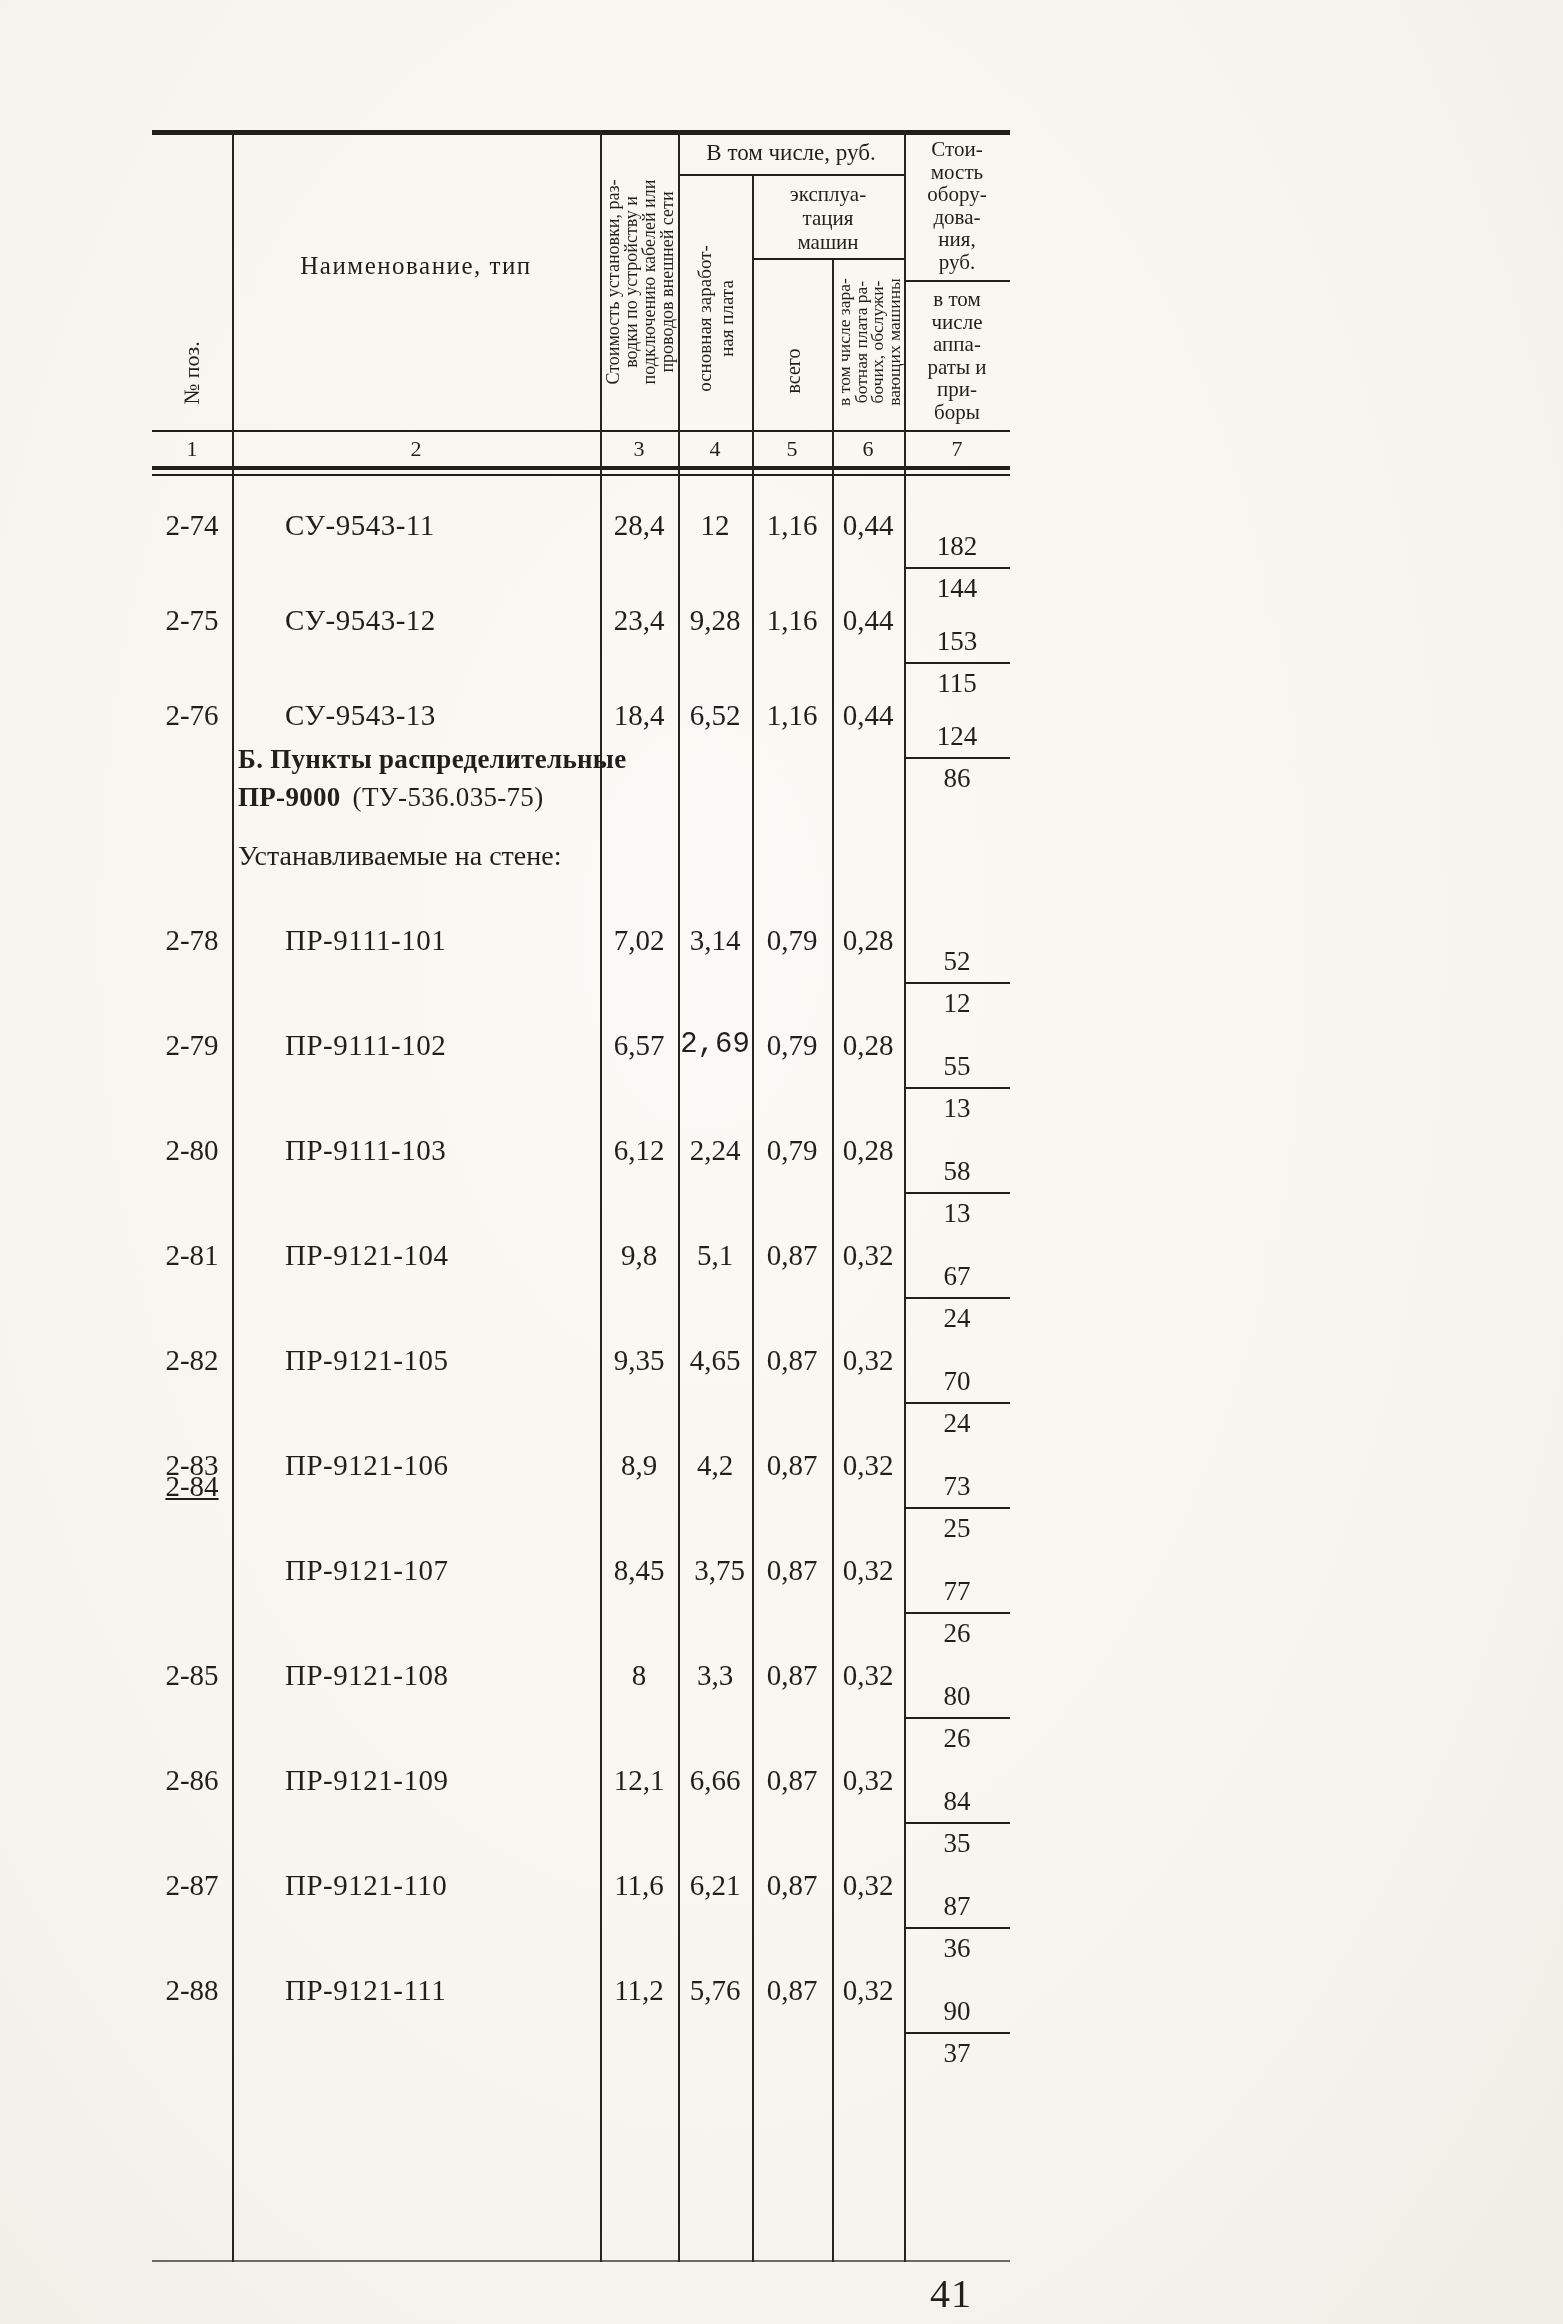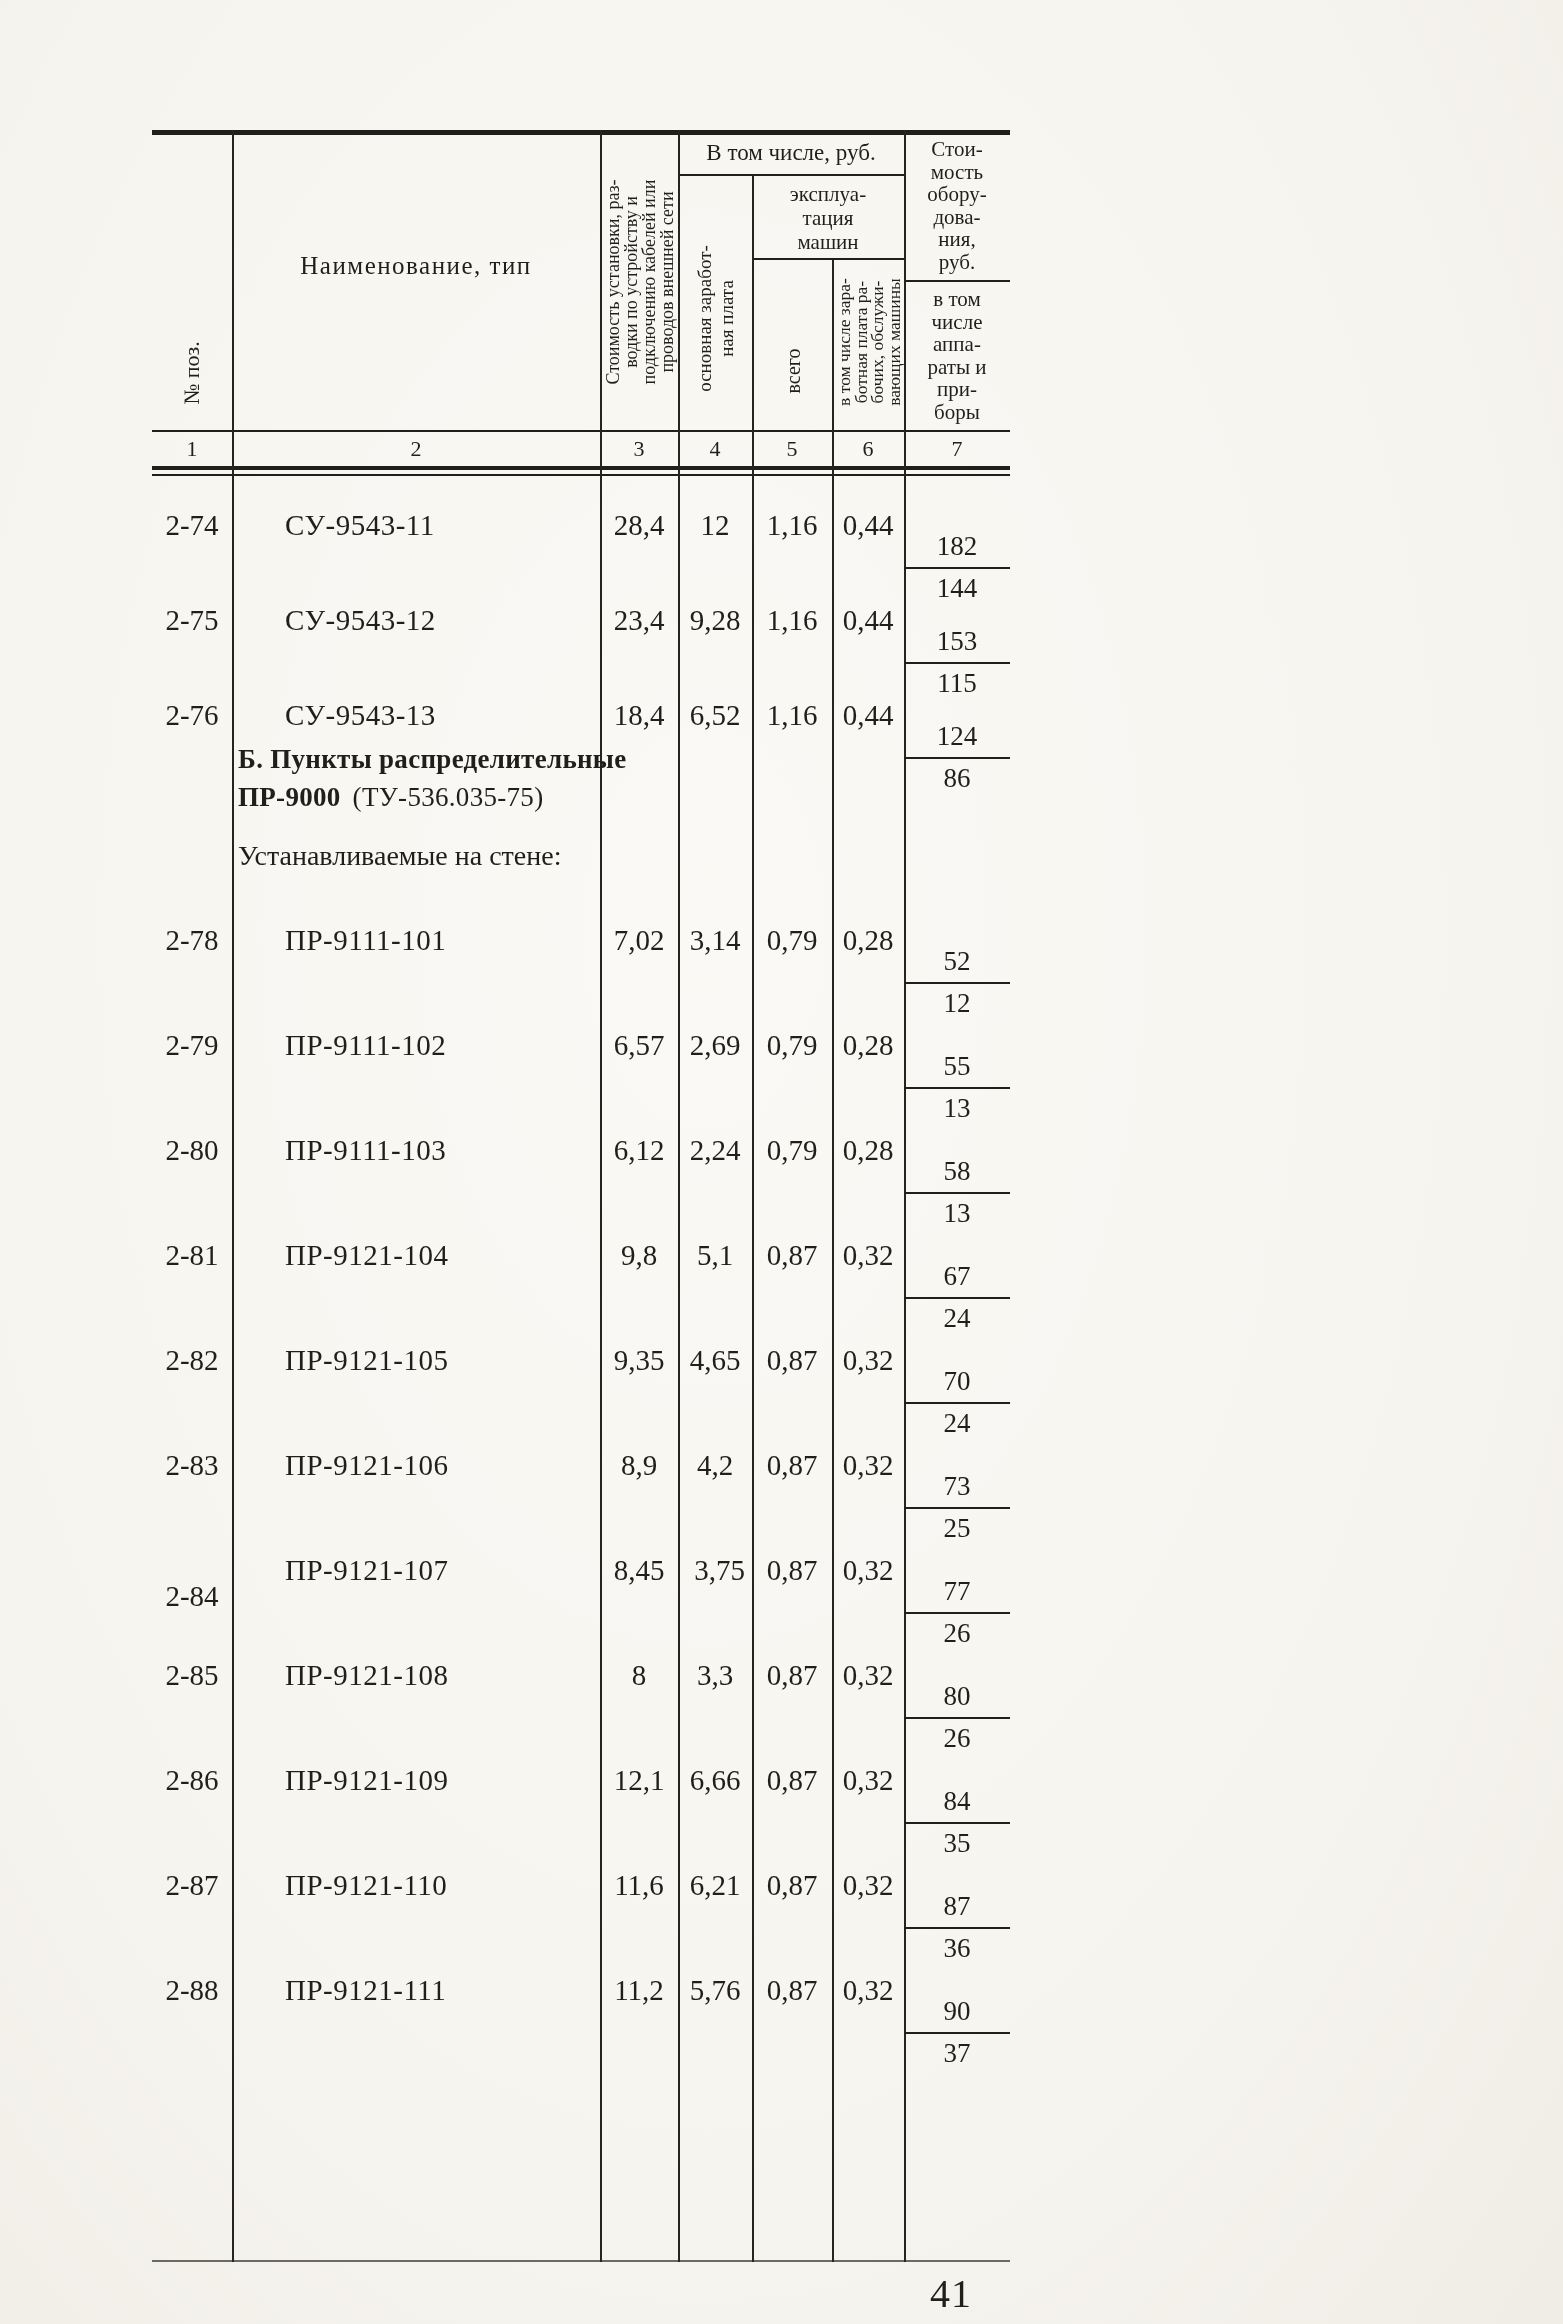--- a/index.html
+++ b/index.html
@@ -164,21 +164,21 @@
       <div class="dcell center" style="left: 448px; width: 78px; top: 792px;">7,02</div>
       <div class="dcell center" style="left: 526px; width: 74px; top: 792px;">3,14</div>
       <div class="dcell center" style="left: 600px; width: 80px; top: 792px;">0,79</div>
       <div class="dcell center" style="left: 680px; width: 72px; top: 792px;">0,28</div>
       <div class="dcell center c7" style="top: 816px; left: 752px; width: 106px;">52</div>
       <div class="frac-rule" style="top: 852px;"></div>
       <div class="dcell center c7" style="top: 858px; left: 752px; width: 106px;">12</div>
       <div class="dcell center" style="left: 0px; width: 80px; top: 897px;">2-79</div>
       <div class="dcell name" style="left: 133px; top: 897px;">ПР-9111-102</div>
       <div class="dcell center" style="left: 448px; width: 78px; top: 897px;">6,57</div>
-      <div class="dcell center" style="left: 526px; width: 74px; top: 897px;">2,69</div>
+      <div class="dcell center" style="left: 526px; width: 74px; top: 897px; font-family: Liberation Mono, monospace;">2,69</div>
       <div class="dcell center" style="left: 600px; width: 80px; top: 897px;">0,79</div>
       <div class="dcell center" style="left: 680px; width: 72px; top: 897px;">0,28</div>
       <div class="dcell center c7" style="top: 921px; left: 752px; width: 106px;">55</div>
       <div class="frac-rule" style="top: 957px;"></div>
       <div class="dcell center c7" style="top: 963px; left: 752px; width: 106px;">13</div>
       <div class="dcell center" style="left: 0px; width: 80px; top: 1002px;">2-80</div>
       <div class="dcell name" style="left: 133px; top: 1002px;">ПР-9111-103</div>
       <div class="dcell center" style="left: 448px; width: 78px; top: 1002px;">6,12</div>
       <div class="dcell center" style="left: 526px; width: 74px; top: 1002px;">2,24</div>
       <div class="dcell center" style="left: 600px; width: 80px; top: 1002px;">0,79</div>
@@ -206,21 +206,21 @@
       <div class="dcell center c7" style="top: 1278px; left: 752px; width: 106px;">24</div>
       <div class="dcell center" style="left: 0px; width: 80px; top: 1317px;">2-83</div>
       <div class="dcell name" style="left: 133px; top: 1317px;">ПР-9121-106</div>
       <div class="dcell center" style="left: 448px; width: 78px; top: 1317px;">8,9</div>
       <div class="dcell center" style="left: 526px; width: 74px; top: 1317px;">4,2</div>
       <div class="dcell center" style="left: 600px; width: 80px; top: 1317px;">0,87</div>
       <div class="dcell center" style="left: 680px; width: 72px; top: 1317px;">0,32</div>
       <div class="dcell center c7" style="top: 1341px; left: 752px; width: 106px;">73</div>
       <div class="frac-rule" style="top: 1377px;"></div>
       <div class="dcell center c7" style="top: 1383px; left: 752px; width: 106px;">25</div>
-      <div class="dcell center" style="left: 0px; width: 80px; top: 1448px;">2-84</div>
+      <div class="dcell center" style="left: 0px; width: 80px; top: 1338px; text-decoration: underline;">2-84</div>
       <div class="dcell name" style="left: 133px; top: 1422px;">ПР-9121-107</div>
       <div class="dcell center" style="left: 448px; width: 78px; top: 1422px;">8,45</div>
       <div class="dcell center" style="left: 526px; width: 83px; top: 1422px;">3,75</div>
       <div class="dcell center" style="left: 600px; width: 80px; top: 1422px;">0,87</div>
       <div class="dcell center" style="left: 680px; width: 72px; top: 1422px;">0,32</div>
       <div class="dcell center c7" style="top: 1446px; left: 752px; width: 106px;">77</div>
       <div class="frac-rule" style="top: 1482px;"></div>
       <div class="dcell center c7" style="top: 1488px; left: 752px; width: 106px;">26</div>
       <div class="dcell center" style="left: 0px; width: 80px; top: 1527px;">2-85</div>
       <div class="dcell name" style="left: 133px; top: 1527px;">ПР-9121-108</div>

